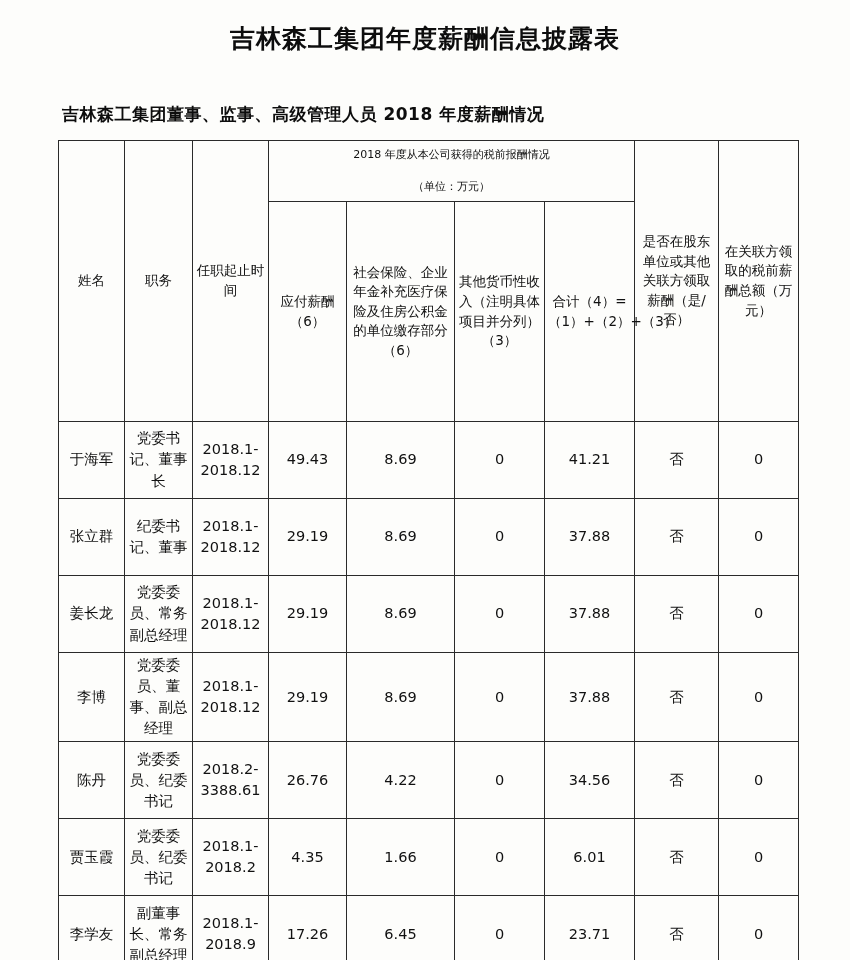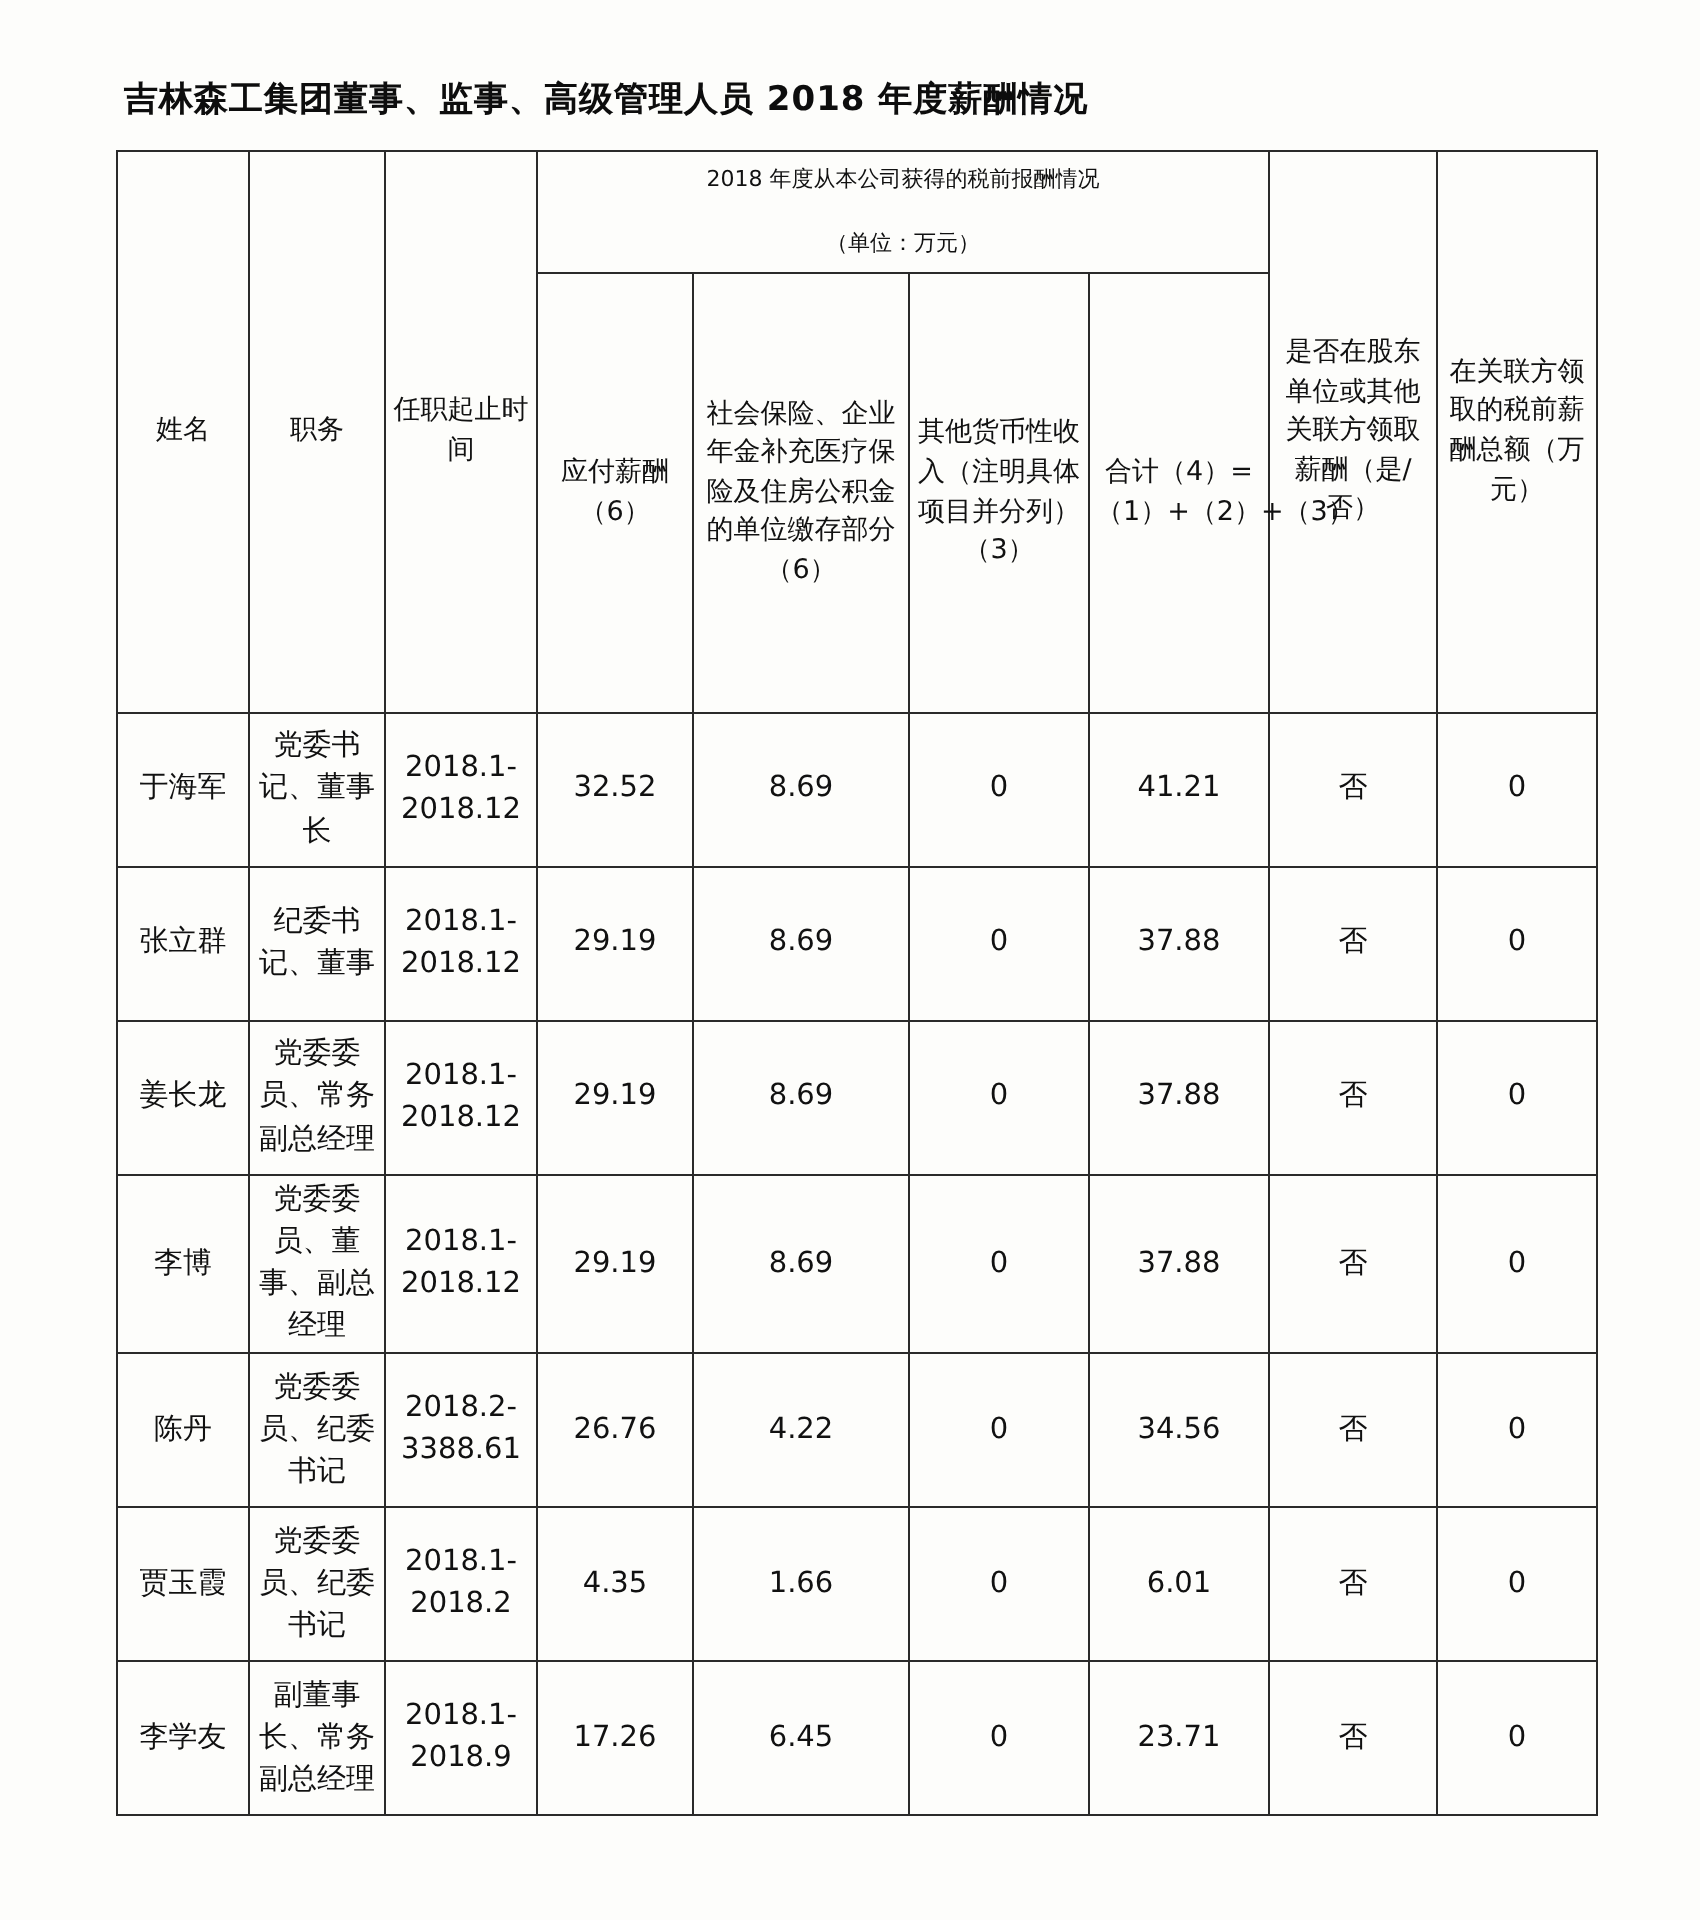--- a/index.html
+++ b/index.html
@@ -26,21 +26,21 @@
     font-size: 25px;
     font-weight: bold;
     letter-spacing: 1px;
     margin-top: 22px;
     margin-bottom: 0;
     color: #0d0d0d;
   }
   .sub-title {
     font-size: 17px;
     font-weight: bold;
-    margin-top: 38px;
+    margin-top: 48px;
     margin-left: 62px;
     margin-bottom: 14px;
     letter-spacing: 0.5px;
     color: #0d0d0d;
   }
   table.salary {
     border-collapse: collapse;
     margin-left: 58px;
     width: 740px;
     table-layout: fixed;
@@ -91,20 +91,21 @@
   .unit-line {
     display: block;
     margin-top: 16px;
   }
 </style>
 </head>
 <body>
 
 <div class="page">
 
+  <div class="doc-title">吉林森工集团年度薪酬信息披露表</div>
 
   <div class="sub-title">吉林森工集团董事、监事、高级管理人员 2018 年度薪酬情况</div>
 
   <table class="salary">
     <colgroup>
       <col class="col-name">
         <col class="col-post">
         <col class="col-term">
       <col class="col-pay">
         <col class="col-ins">
@@ -129,21 +130,21 @@
         <td class="hdr-tall">应付薪酬（6）</td>
         <td class="hdr-tall">社会保险、企业年金补充医疗保险及住房公积金的单位缴存部分（6）</td>
         <td class="hdr-tall">其他货币性收入（注明具体项目并分列）（3）</td>
         <td class="hdr-tall">合计（4）=（1）+（2）+（3）</td>
       </tr>
 
       <tr class="body-row">
         <td class="cell-wrap">于海军</td>
         <td class="cell-wrap">党委书记、董事长</td>
         <td class="cell-wrap">2018.1-2018.12</td>
-        <td class="cell-num">32.52</td>
+        <td class="cell-num">49.43</td>
         <td class="cell-num">8.69</td>
         <td class="cell-num">0</td>
         <td class="cell-num">41.21</td>
         <td class="cell-num">否</td>
         <td class="cell-num">0</td>
       </tr>
 
       <tr class="body-row">
         <td class="cell-wrap">张立群</td>
         <td class="cell-wrap">纪委书记、董事</td>

